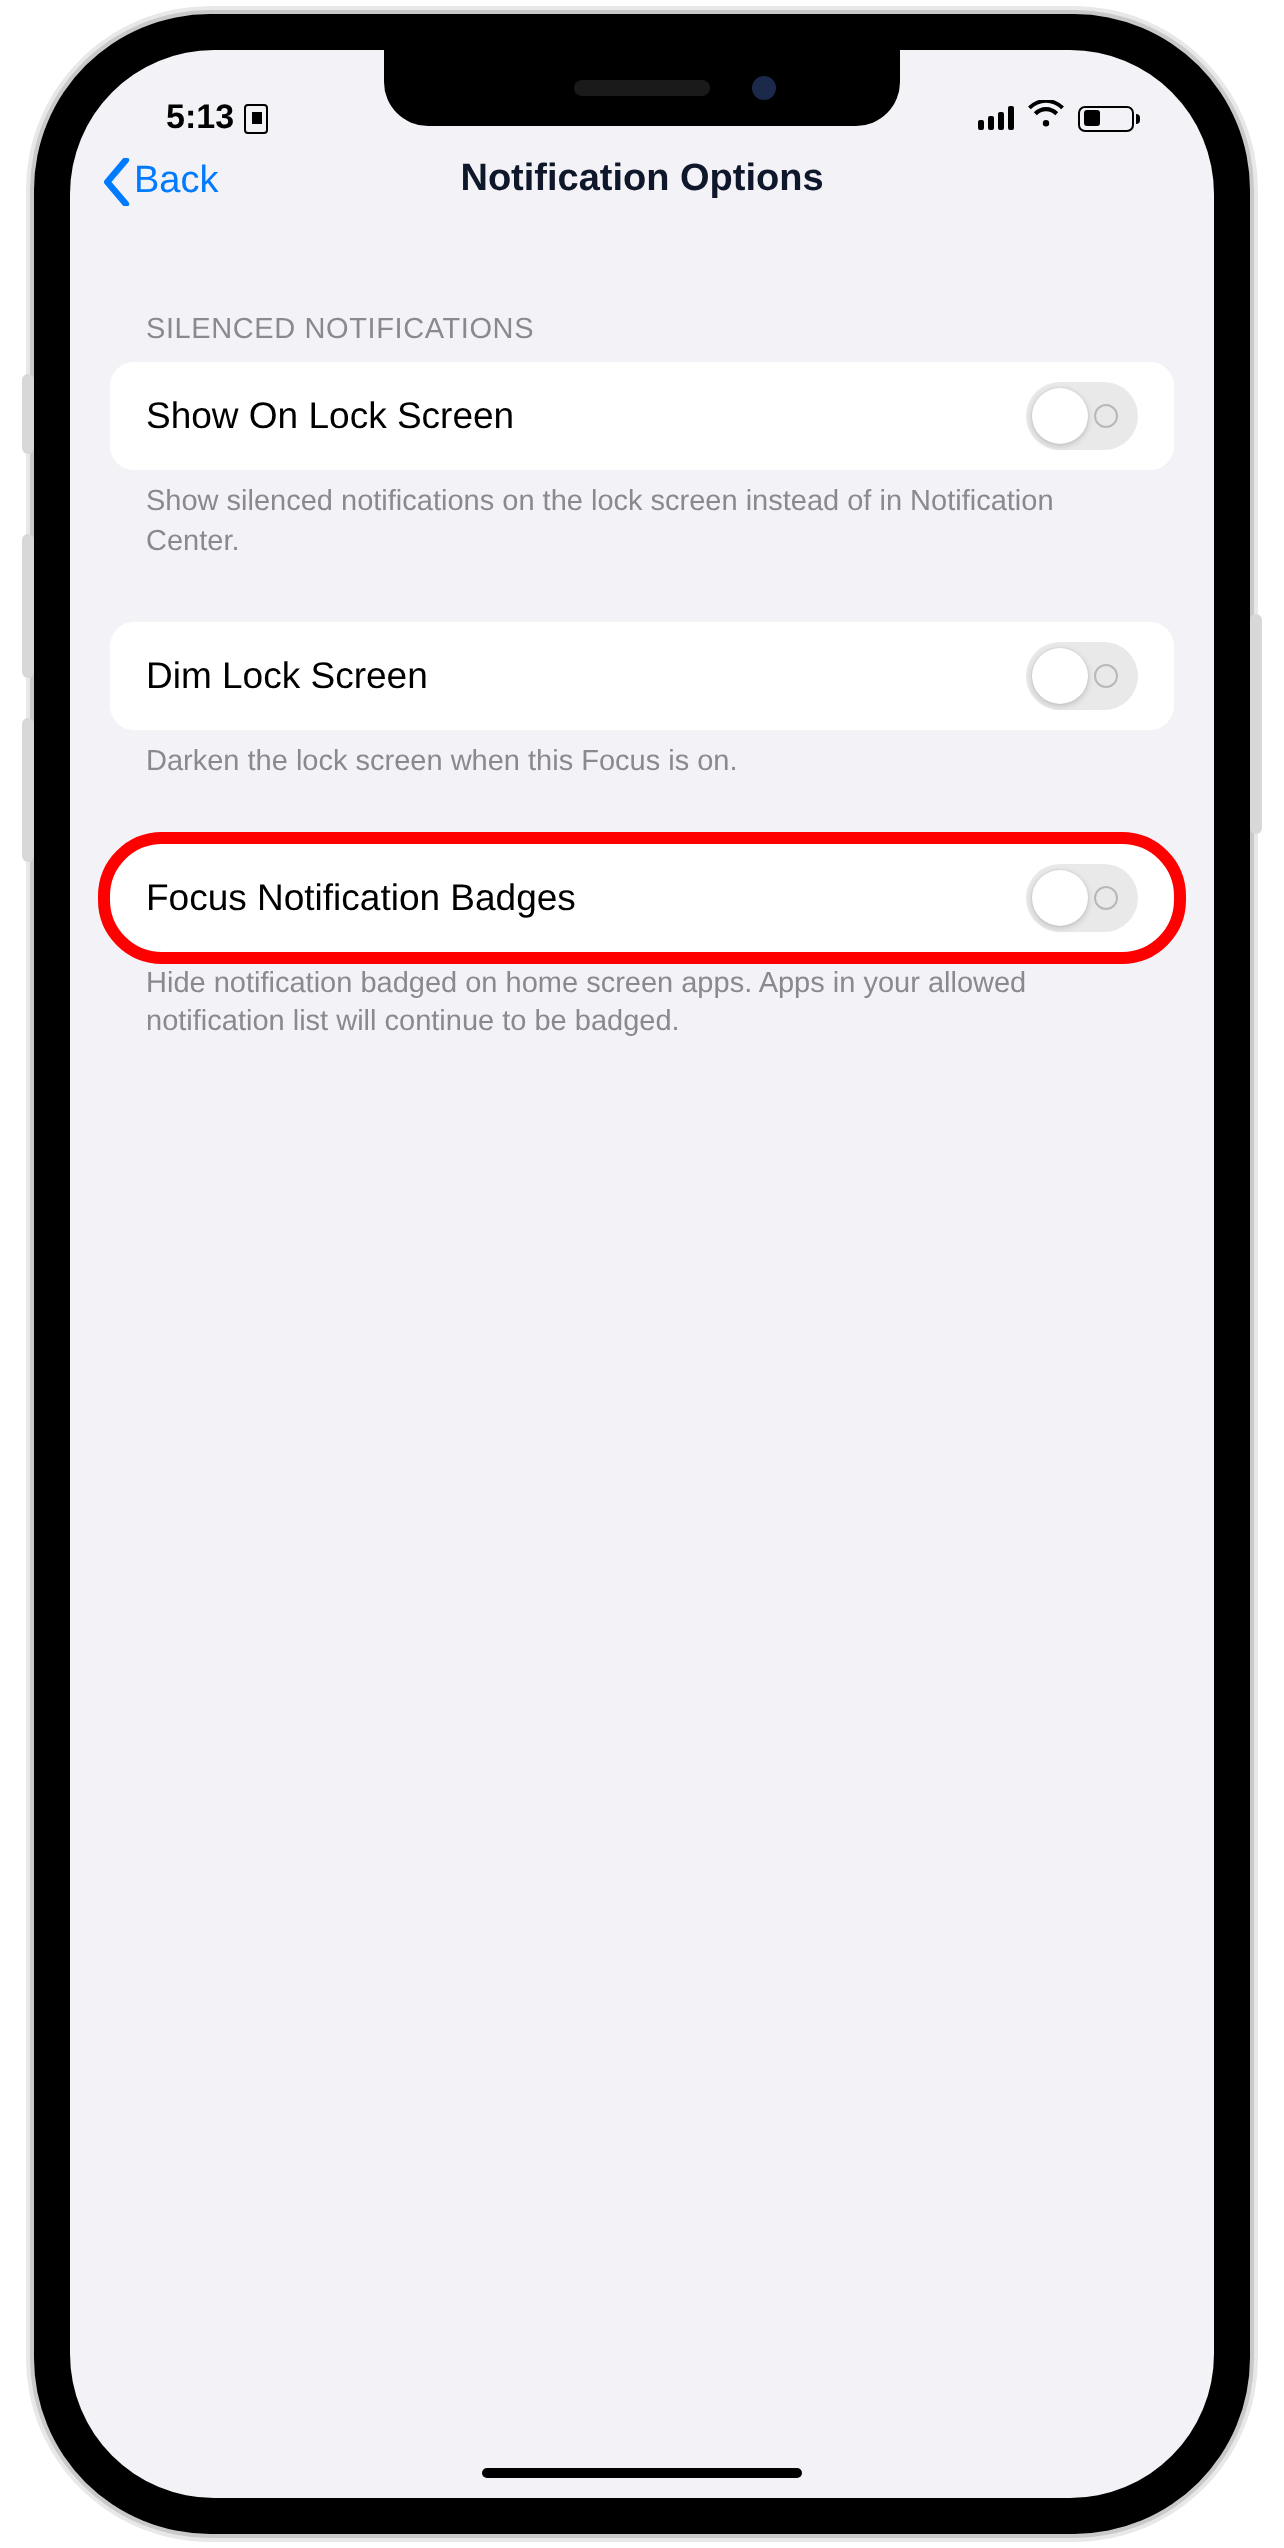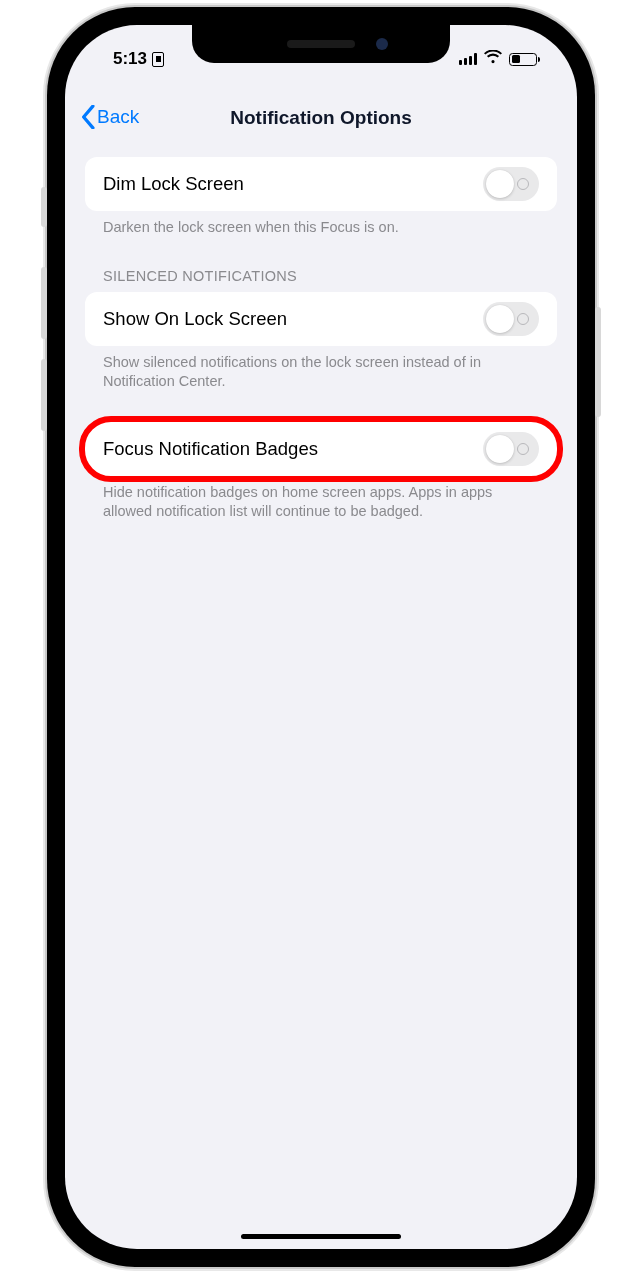--- a/index.html
+++ b/index.html
@@ -11,21 +11,21 @@
     body {
       font-family: -apple-system, BlinkMacSystemFont, "Helvetica Neue", Helvetica, Arial, sans-serif;
       background: #fff;
       width: 642px;
       height: 1274px;
       display: flex;
       justify-content: center;
       align-items: center;
     }
     .phone-frame {
-      width: 548px;
+      width: 608px;
       height: 1260px;
       background: #000;
       border-radius: 88px;
       position: relative;
       box-shadow: 0 0 0 2px #c9c9c9, 0 0 0 4px #e8e8e8;
       padding: 18px;
     }
     .side-btn {
       position: absolute;
       background: #d8d8d8;
@@ -150,21 +150,21 @@
       left: 1.5px;
       top: 1.5px;
       bottom: 1.5px;
       width: 8px;
       background: #000;
       border-radius: 1.5px;
     }
     .nav-bar {
       height: 50px;
       display: flex;
-      align-items: flex-end;
+      align-items: flex-start;
       position: relative;
       padding: 0 10px;
     }
     .back-btn {
       display: flex;
       align-items: center;
       color: #007aff;
       font-size: 19px;
       gap: 2px;
       padding-left: 6px;
@@ -309,47 +309,47 @@
             <path d="M10.5 1L2 11l8.5 10" stroke="#007aff" stroke-width="3" fill="none" stroke-linecap="round" stroke-linejoin="round"></path>
           </svg>
         <span>Back</span>
       </div>
       <div class="nav-title">Notification Options</div>
     </div>
 
     <div class="content">
 
       <div class="group">
-        <div class="row">
-          <span class="row-label">Dim Lock Screen</span>
-          <span class="toggle">
-              <span class="ring"></span>
-            </span>
-        </div>
-        <div class="footer-text">Darken the lock screen when this Focus is on.</div>
-      </div>
-
-      <div class="group">
         <div class="section-header">SILENCED NOTIFICATIONS</div>
         <div class="row">
           <span class="row-label">Show On Lock Screen</span>
           <span class="toggle">
               <span class="ring"></span>
             </span>
         </div>
         <div class="footer-text">Show silenced notifications on the lock screen instead of in Notification Center.</div>
       </div>
 
       <div class="group">
+        <div class="row">
+          <span class="row-label">Dim Lock Screen</span>
+          <span class="toggle">
+              <span class="ring"></span>
+            </span>
+        </div>
+        <div class="footer-text">Darken the lock screen when this Focus is on.</div>
+      </div>
+
+      <div class="group">
         <div class="row highlighted">
           <span class="row-label">Focus Notification Badges</span>
           <span class="toggle">
               <span class="ring"></span>
             </span>
         </div>
-        <div class="footer-text">Hide notification badges on home screen apps. Apps in apps allowed notification list will continue to be badged.</div>
+        <div class="footer-text">Hide notification badged on home screen apps. Apps in your allowed notification list will continue to be badged.</div>
       </div>
 
     </div>
 
     <div class="home-indicator"></div>
   </div>
 </div>
 
 </body></html>

